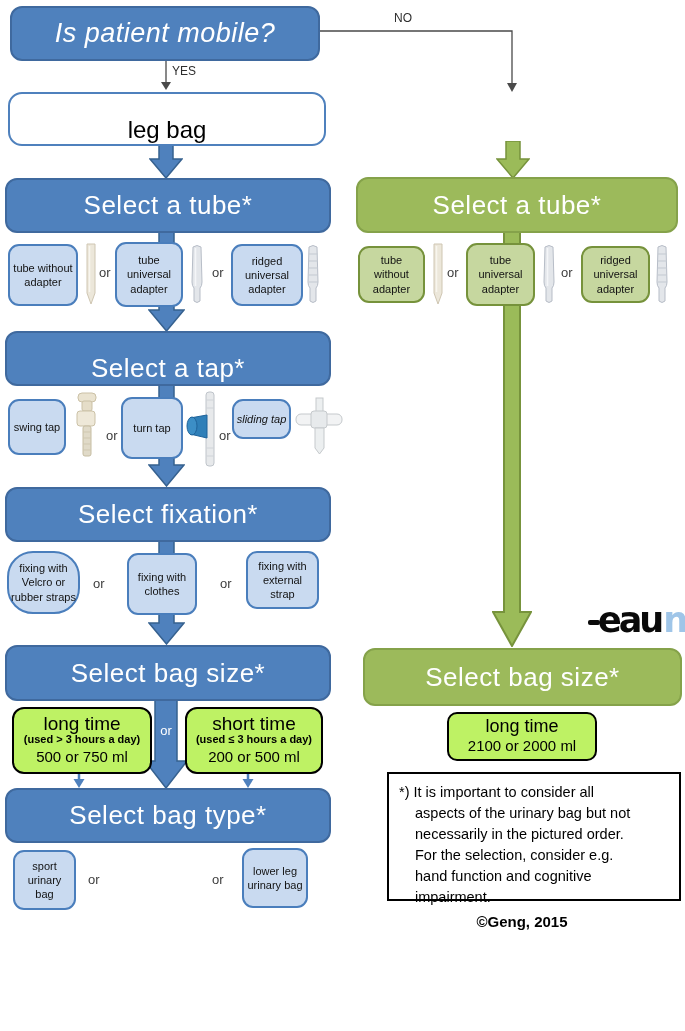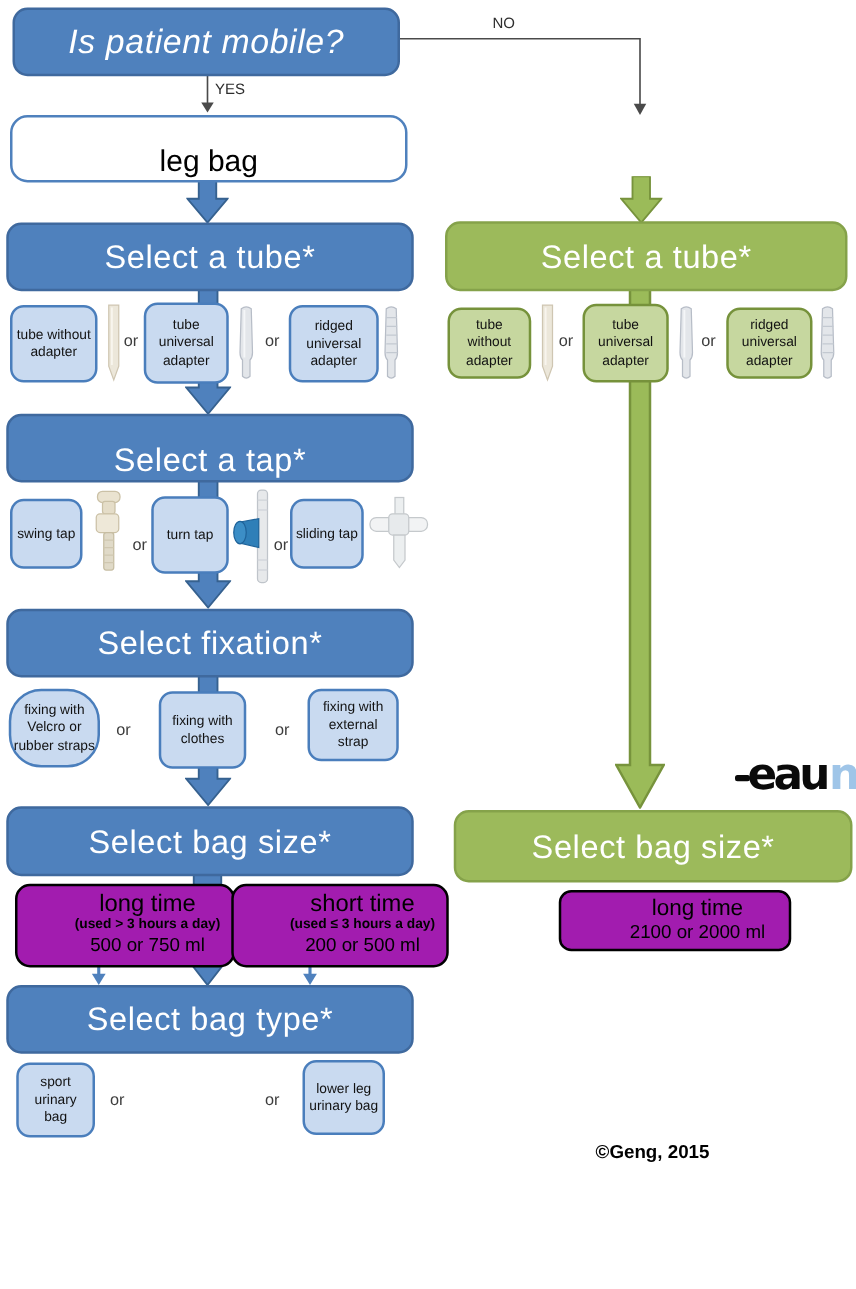--- a/index.html
+++ b/index.html
@@ -14,22 +14,22 @@
           font-size:24px;z-index:3;}
   .result.blue{border:2px solid #4f81bd;border-radius:14px;}
   .result.green{border:2px solid #9bbb59;border-radius:10px;}
   .opt{position:absolute;display:flex;align-items:center;justify-content:center;text-align:center;
        font-size:11px;line-height:1.3;border-radius:11px;z-index:2;color:#121212;padding:2px;box-sizing:border-box;}
   .opt.blue{background:#c9daf0;border:2.5px solid #4a7ebc;}
   .opt.green{background:#c6d79f;border:2.5px solid #76923b;}
   .or{position:absolute;font-size:13px;color:#3d3d3d;z-index:2;}
   .arr{position:absolute;z-index:1;}
   .photo{position:absolute;z-index:2;}
-  .size-box{position:absolute;background:#a21caf;border:2.5px solid #000;border-radius:12px;
-            display:flex;flex-direction:column;justify-content:center;z-index:2;text-align:center;padding-left:36px;}
+  .size-box{position:absolute;background:#bef264;border:2.5px solid #000;border-radius:12px;
+            display:flex;flex-direction:column;justify-content:center;z-index:2;text-align:center;}
   .size-name{font-size:19px;line-height:1.05;}
   .size-usage{font-size:11px;font-weight:bold;line-height:1.25;}
   .size-vol{font-size:15px;line-height:1.35;}
   .thin-label{position:absolute;font-size:12px;color:#2e2e2e;z-index:2;}
   .footnote{position:absolute;border:2px solid #000;background:#fff;font-size:14.5px;line-height:21px;
             padding:8px 6px 4px 10px;box-sizing:border-box;z-index:2;}
   .footnote .fl{padding-left:16px;}
   .footnote .f0{padding-left:0;}
   .credit{position:absolute;font-size:15px;font-weight:bold;text-align:center;z-index:2;}
   .logo{position:absolute;display:flex;align-items:center;z-index:2;}
@@ -194,21 +194,21 @@
           <line x1="20" y1="10" x2="28" y2="10"></line>
           <line x1="20" y1="18" x2="28" y2="18"></line>
           <line x1="20" y1="58" x2="28" y2="58"></line>
           <line x1="20" y1="66" x2="28" y2="66"></line>
         </g>
       <polygon points="4,28 21,25 21,48 4,44" fill="#2f7fb8" stroke="#1f639a"></polygon>
       <ellipse cx="6" cy="36" rx="5" ry="9" fill="#3c8ec6" stroke="#1f639a"></ellipse>
     </svg>
   </span>
   <span class="or" style="left:219px;top:428px;">or</span>
-  <div class="opt blue" style="left:232px;top:399px;width:59px;height:56px;">
+  <div class="opt blue" style="left:232px;top:399px;width:59px;height:40px;font-style:italic;">
     <span>sliding tap</span>
   </div>
   <span class="photo" style="left:294px;top:396px;">
     <svg width="50" height="60">
       <rect x="22" y="2" width="7" height="14" fill="#eceff0" stroke="#c5c9cc"></rect>
       <rect x="2" y="18" width="46" height="11" rx="5" fill="#f2f3f4" stroke="#c5c9cc"></rect>
       <rect x="17" y="15" width="16" height="17" rx="3" fill="#e7eaec" stroke="#c5c9cc"></rect>
       <polygon points="21,32 30,32 30,52 25.5,58 21,52" fill="#eceff0" stroke="#c5c9cc"></polygon>
     </svg>
   </span>
@@ -282,16 +282,24 @@
   </div>
 
   <div class="banner green" style="left:363px;top:648px;width:315px;height:54px;">
     <span>Select bag size*</span>
   </div>
   <div class="size-box" style="left:447px;top:712px;width:146px;height:45px;border-radius:10px;">
     <span class="size-name" style="font-size:18px;">long time</span>
     <span class="size-vol">2100 or 2000 ml</span>
   </div>
 
+  <div class="footnote" style="left:387px;top:772px;width:294px;height:129px;">
+    <div class="f0">*) It is important to consider all</div>
+    <div class="fl">aspects of the urinary bag but not</div>
+    <div class="fl">necessarily in the pictured order.</div>
+    <div class="fl">For the selection, consider e.g.</div>
+    <div class="fl">hand function and cognitive</div>
+    <div class="fl">impairment.</div>
+  </div>
 
   <div class="credit" style="left:387px;top:913px;width:270px;">©Geng, 2015</div>
 
 </div>
 
 </body></html>

